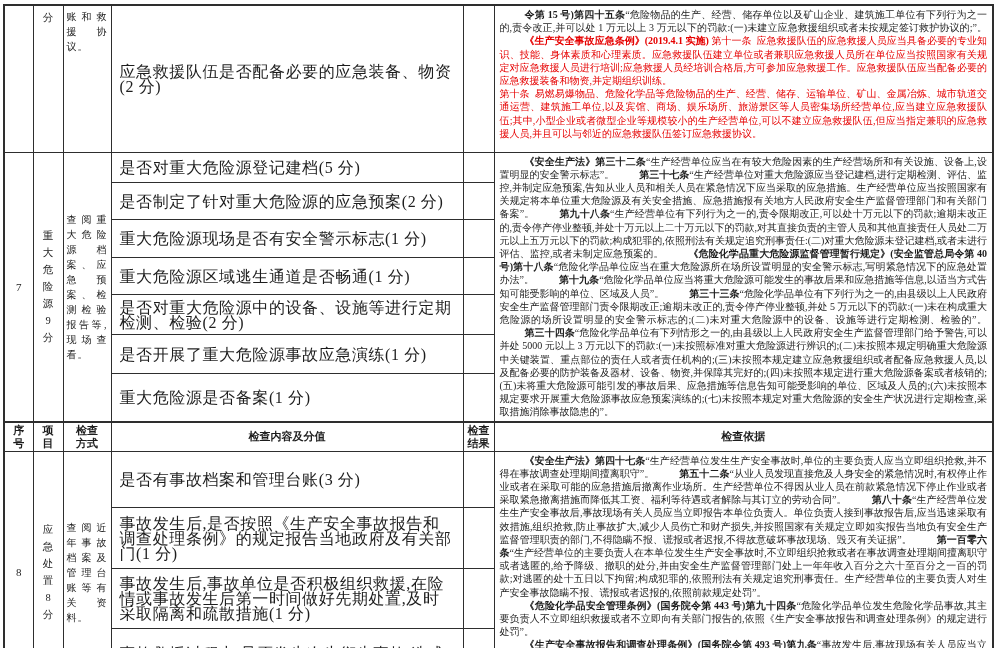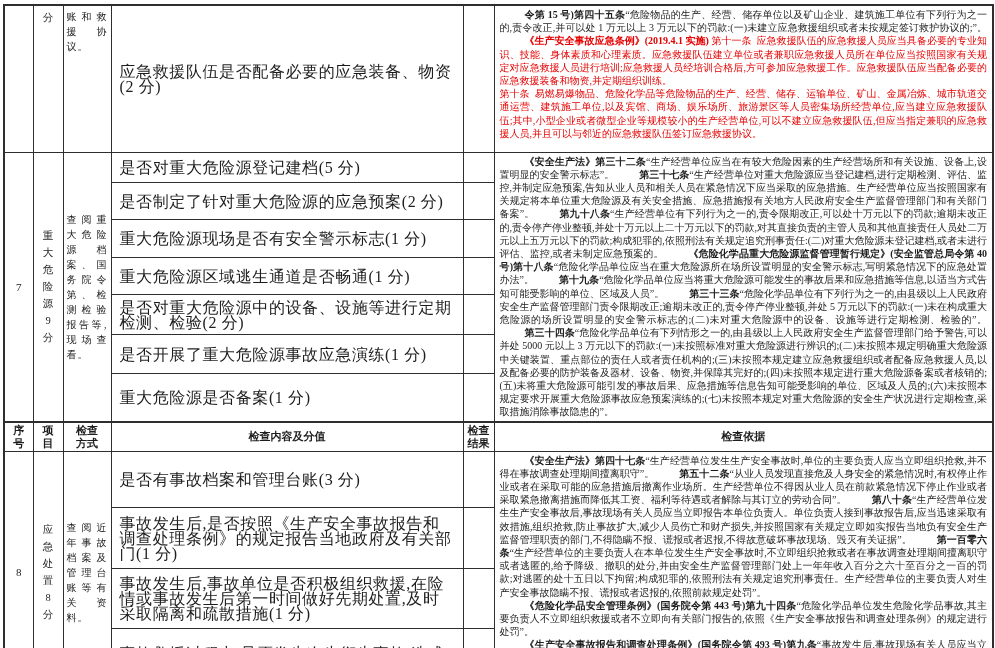--- a/index.html
+++ b/index.html
@@ -47,21 +47,21 @@
 
     <tr style="height:27px">
       <td class="c-no" rowspan="7">7</td>
       <td class="c-item" rowspan="7">重
 大
 危
 险
 源
 9
 分</td>
-      <td class="c-method" rowspan="7">查阅重大危险源档案、国务院令第、检测检验报告等,现场查看。</td>
+      <td class="c-method" rowspan="7">查阅重大危险源档案、应急预案、检测检验报告等,现场查看。</td>
       <td class="c-content">是否对重大危险源登记建档(5 分)</td>
       <td class="c-result"></td>
       <td class="c-basis" rowspan="7"><span class="bold">《安全生产法》第三十二条</span><span>“生产经营单位应当在有较大危险因素的生产经营场所和有关设施、设备上,设置明显的安全警示标志”。</span><span class="bold">第三十七条</span><span>“生产经营单位对重大危险源应当登记建档,进行定期检测、评估、监控,并制定应急预案,告知从业人员和相关人员在紧急情况下应当采取的应急措施。生产经营单位应当按照国家有关规定将本单位重大危险源及有关安全措施、应急措施报有关地方人民政府安全生产监督管理部门和有关部门备案”。</span><span class="bold">第九十八条</span><span>“生产经营单位有下列行为之一的,责令限期改正,可以处十万元以下的罚款;逾期未改正的,责令停产停业整顿,并处十万元以上二十万元以下的罚款,对其直接负责的主管人员和其他直接责任人员处二万元以上五万元以下的罚款;构成犯罪的,依照刑法有关规定追究刑事责任:(二)对重大危险源未登记建档,或者未进行评估、监控,或者未制定应急预案的。</span><span class="bold">《危险化学品重大危险源监督管理暂行规定》(安全监管总局令第 40 号)第十八条</span><span>“危险化学品单位应当在重大危险源所在场所设置明显的安全警示标志,写明紧急情况下的应急处置办法”。</span><span class="bold">第十九条</span><span>“危险化学品单位应当将重大危险源可能发生的事故后果和应急措施等信息,以适当方式告知可能受影响的单位、区域及人员”。</span><span class="bold">第三十三条</span><span>“危险化学品单位有下列行为之一的,由县级以上人民政府安全生产监督管理部门责令限期改正;逾期未改正的,责令停产停业整顿,并处 5 万元以下的罚款:(一)未在构成重大危险源的场所设置明显的安全警示标志的;(二)未对重大危险源中的设备、设施等进行定期检测、检验的”。</span><span class="bold">第三十四条</span><span>“危险化学品单位有下列情形之一的,由县级以上人民政府安全生产监督管理部门给予警告,可以并处 5000 元以上 3 万元以下的罚款:(一)未按照标准对重大危险源进行辨识的;(二)未按照本规定明确重大危险源中关键装置、重点部位的责任人或者责任机构的;(三)未按照本规定建立应急救援组织或者配备应急救援人员,以及配备必要的防护装备及器材、设备、物资,并保障其完好的;(四)未按照本规定进行重大危险源备案或者核销的;(五)未将重大危险源可能引发的事故后果、应急措施等信息告知可能受影响的单位、区域及人员的;(六)未按照本规定要求开展重大危险源事故应急预案演练的;(七)未按照本规定对重大危险源的安全生产状况进行定期检查,采取措施消除事故隐患的”。</span></td>
     </tr>
     <tr style="height:33px">
       <td class="c-content">是否制定了针对重大危险源的应急预案(2 分)</td>
       <td class="c-result"></td>
     </tr>
     <tr style="height:33px">
       <td class="c-content">重大危险源现场是否有安全警示标志(1 分)</td>

